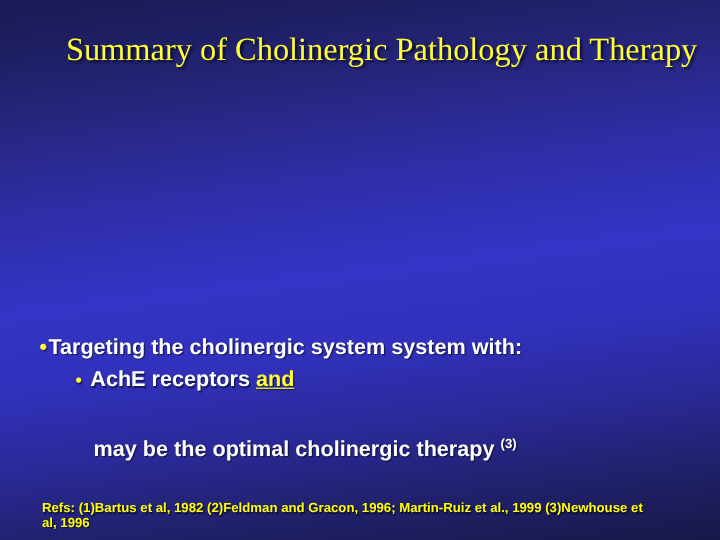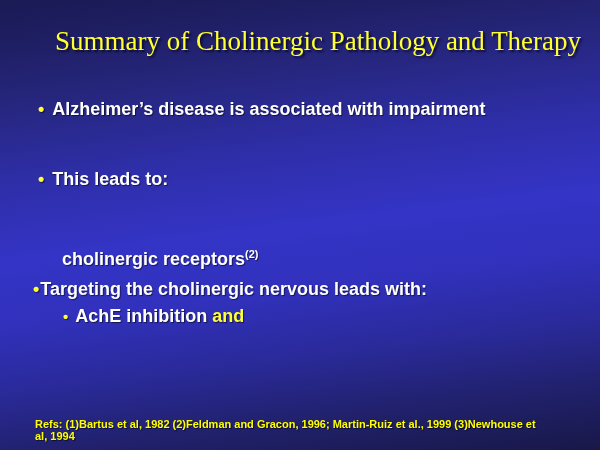--- a/index.html
+++ b/index.html
@@ -60,20 +60,21 @@
     font-size: 15px;
     margin-right: 7px;
   }
   .sup {
     font-size: 11px;
     position: relative;
     top: -7px;
   }
   .accent {
     color: #ffff33;
+    text-decoration: underline;
   }
   .refs-line {
     position: absolute;
     left: 35px;
     white-space: nowrap;
     font-size: 11px;
     font-weight: bold;
     line-height: 13px;
     color: #ffff00;
     text-shadow: 1px 1px 1px rgba(0,0,0,0.6);
@@ -81,38 +82,32 @@
 </style>
 </head>
 <body>
 
 <div class="slide">
 
   <div class="title">
     <div>Summary of Cholinergic Pathology and Therapy</div>
   </div>
 
-  <div class="line" style="left:38px; top:99px">
-    <span class="dot">•</span><span>Alzheimer’s disease is associated with impairment</span>
-  </div>
-
-  <div class="line" style="left:38px; top:169px">
-    <span class="dot">•</span><span>This leads to:</span>
-  </div>
 
 
-  <div class="line" style="left:62px; top:249px">
-    <span>cholinergic receptors</span><span class="sup">(2)</span>
-  </div>
+
 
   <div class="line" style="left:33px; top:279px">
-    <span class="dot-tight">•</span><span>Targeting the cholinergic nervous leads with:</span>
+    <span class="dot-tight">•</span><span>Targeting the cholinergic system system with:</span>
   </div>
 
   <div class="line" style="left:63px; top:306px">
-    <span class="dot-sub">•</span><span>AchE inhibition </span><span class="accent">and</span>
+    <span class="dot-sub">•</span><span>AchE receptors </span><span class="accent">and</span>
   </div>
 
+  <div class="line" style="left:78px; top:364px">
+    <span>may be the optimal cholinergic therapy </span><span class="sup">(3)</span>
+  </div>
 
   <div class="refs-line" style="top:418px">Refs: (1)Bartus et al, 1982 (2)Feldman and Gracon, 1996; Martin-Ruiz et al., 1999 (3)Newhouse et</div>
-  <div class="refs-line" style="top:430px">al, 1994</div>
+  <div class="refs-line" style="top:430px">al, 1996</div>
 
 </div>
 
 </body></html>

